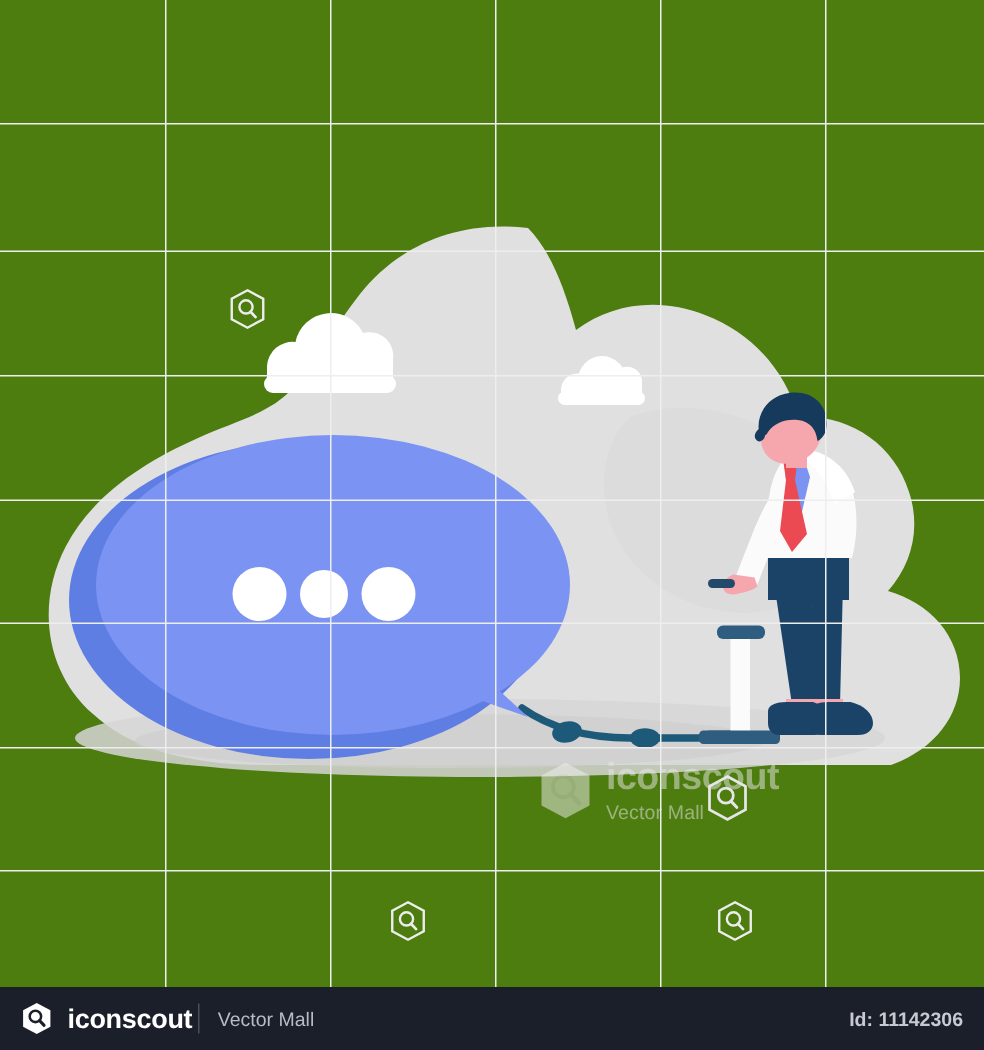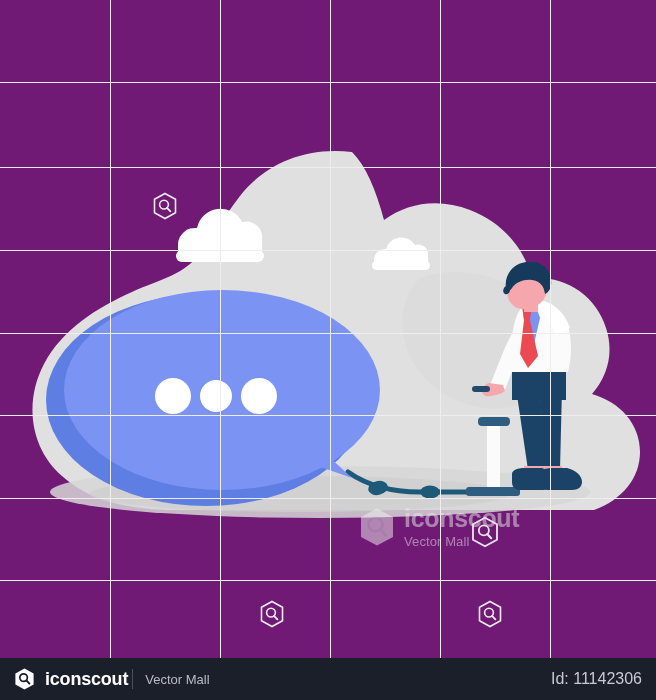--- a/index.html
+++ b/index.html
@@ -10,21 +10,21 @@
   }
   body {
     font-family: "Liberation Sans", sans-serif;
     -webkit-font-smoothing: antialiased;
   }
   #stage {
     position: relative;
     width: 656px;
     height: 700px;
     overflow: hidden;
-    background: #701a75;
+    background: #4d7c0f;
   }
 
   
   .grid-layer {
     position: absolute;
     inset: 0;
     pointer-events: none;
   }
   .gridline-v {
     position: absolute;
@@ -126,23 +126,23 @@
     background: #4a4f5c;
     margin: 0 12px 0 4px;
   }
   .footer-sub {
     font-size: 13px;
     color: #b9bcc4;
     font-weight: 400;
   }
   .footer-right {
     margin-left: auto;
-    font-size: 16px;
+    font-size: 13px;
     color: #c7cad2;
-    font-weight: 400;
+    font-weight: 700;
   }
 </style>
 </head>
 <body>
 
 <div id="stage">
 
   <svg class="illus" viewBox="0 0 656 658">
 
     <path fill="#e0e0e0" d="M 352 152

